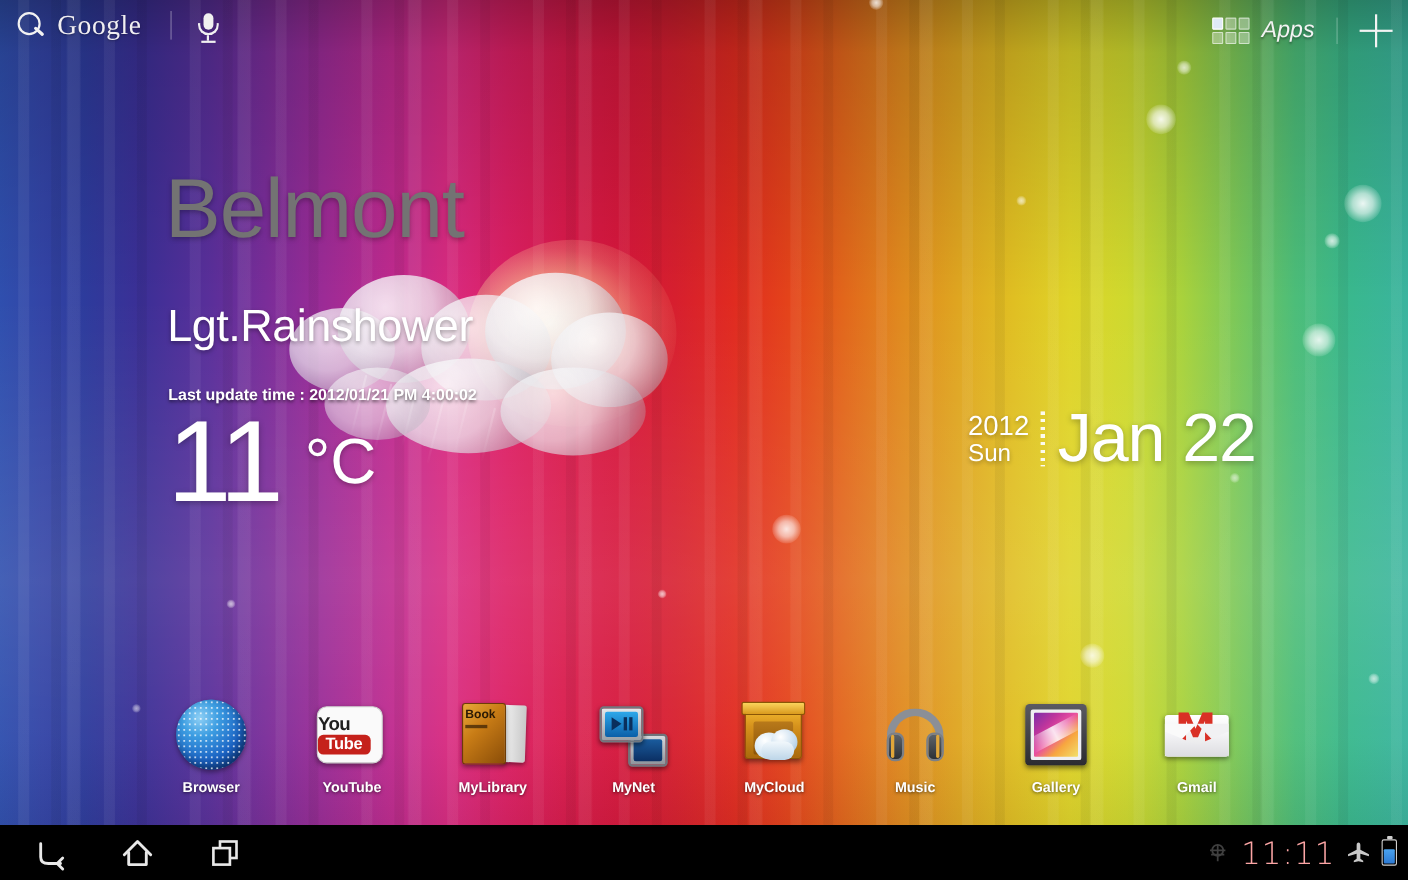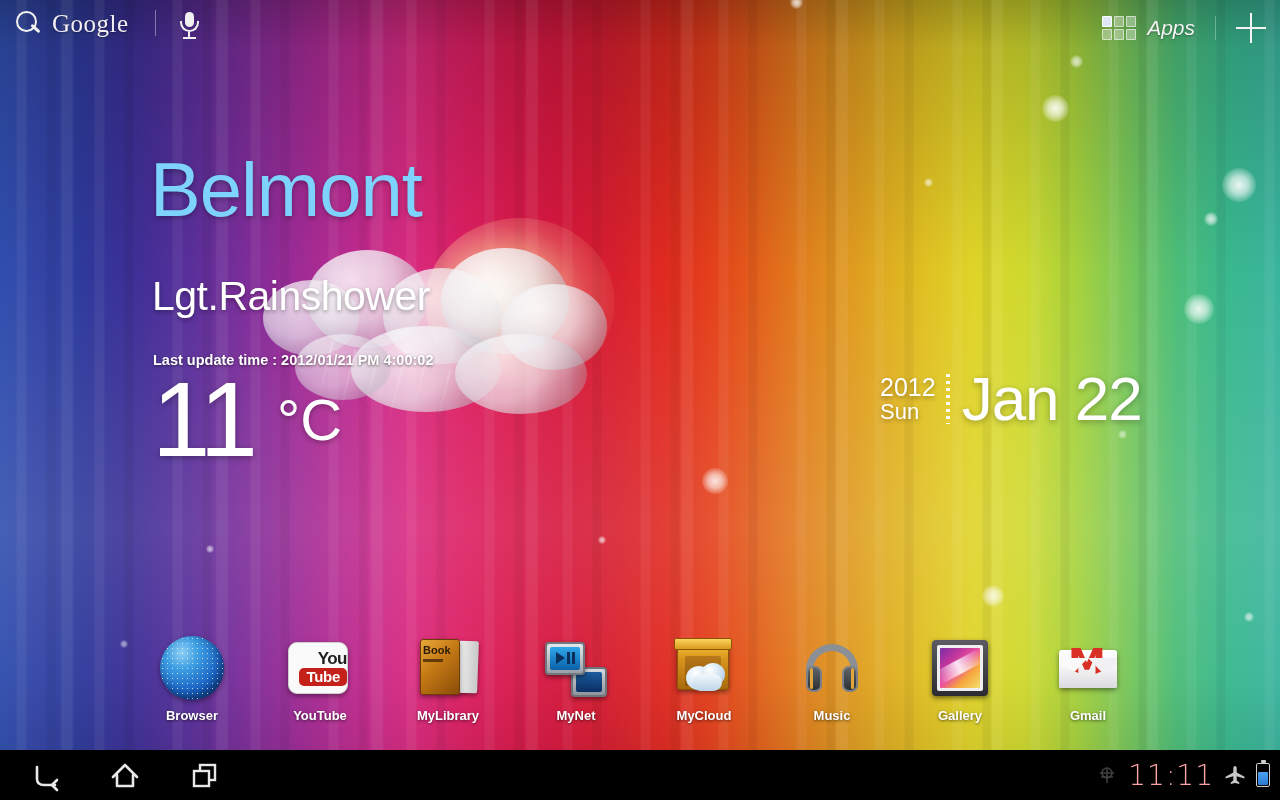--- a/index.html
+++ b/index.html
@@ -84,21 +84,21 @@
   .apps-grid i { display:block; background:rgba(255,255,255,0.34); border:1px solid rgba(255,255,255,0.55); border-radius:1px; }
   .apps-grid i.hot { background:#dfe9f5; border-color:#ffffff; }
   .apps-label { font-size:21px; color:#f3f3f3; margin-left:11px; text-shadow:0 1px 2px rgba(0,0,0,.35); }
   .apps-sep { width:1px; height:24px; background:rgba(255,255,255,0.30); margin:0 20px; }
   .plus { position:relative; width:30px; height:30px; cursor:pointer; }
   .plus::before { content:""; position:absolute; left:0; top:13.5px; width:30px; height:2.6px; background:#f3f3f3; }
   .plus::after  { content:""; position:absolute; left:13.7px; top:0; width:2.6px; height:30px; background:#f3f3f3; }
 
   
   .weather { position:absolute; left:150px; top:152px; width:470px; height:300px; }
-  .w-city { font-size:76px; font-weight:300; color:#7dd3fc; line-height:1;
+  .w-city { font-size:76px; font-weight:300; color:#737373; line-height:1;
       letter-spacing:-1px; text-shadow:0 2px 5px rgba(0,0,0,.30); }
   .w-cond { position:absolute; left:2px; top:124px; font-size:41px; font-weight:300; color:#fff;
       line-height:1; letter-spacing:-0.5px; text-shadow:0 2px 4px rgba(0,0,0,.35); }
   .w-hum  { position:absolute; left:3px; top:176px; font-size:18px; font-weight:bold; color:#fff;
       text-shadow:0 1px 3px rgba(0,0,0,.55); }
   .w-upd  { position:absolute; left:3px; top:200px; font-size:14.5px; font-weight:bold; color:#fff;
       text-shadow:0 1px 3px rgba(0,0,0,.55); }
   .w-temp { position:absolute; left:2px; top:218px; display:flex; align-items:flex-start; }
   .w-num  { font-size:105px; font-weight:300; color:#fff; line-height:0.95;
       letter-spacing:-3px; text-shadow:0 2px 6px rgba(0,0,0,.30); }
@@ -139,21 +139,21 @@
   
   .ic-browser { border-radius:50%;
       background:radial-gradient(circle at 34% 26%, #8fd0f5 0%, #3d9ee2 26%, #1b63c4 62%, #0b3a8e 100%);
       box-shadow:inset -3px -4px 9px rgba(0,0,0,0.40), 0 2px 5px rgba(0,0,0,0.40); overflow:hidden; }
   .ic-browser::after { content:""; position:absolute; inset:0; border-radius:50%;
       background:radial-gradient(circle at 50% 50%, rgba(255,255,255,0.85) 0.8px, rgba(255,255,255,0) 1px) 0 0/5px 5px; opacity:.85; }
 
   
   .ic-yt { width:60px; height:52px; margin-top:6px; border-radius:9px; background:#fafafa;
       border:1px solid #cfcfcf; box-shadow:0 2px 5px rgba(0,0,0,0.40);
-      display:flex; flex-direction:column; align-items:flex-end; justify-content:center; gap:1px; }
+      display:flex; flex-direction:column; align-items:flex-start; justify-content:center; gap:1px; }
   .yt-you { font-size:17px; font-weight:bold; color:#1f1f1f; line-height:1; letter-spacing:-0.5px; }
   .yt-tube { font-size:15px; font-weight:bold; color:#fff; background:#c5211b; border-radius:5px;
       padding:1px 7px 2px; line-height:1.05; letter-spacing:-0.3px; }
 
   
   .ic-book { position:relative; }
   .bk-pages { position:absolute; right:2px; top:5px; width:22px; height:52px; border-radius:2px;
       background:linear-gradient(90deg,#ffffff 0%,#e3e3e3 40%,#c8c8c8 100%);
       box-shadow:0 2px 4px rgba(0,0,0,.45); transform:rotate(2deg); }
   .bk-cover { position:absolute; left:4px; top:3px; width:40px; height:56px; border-radius:3px;

